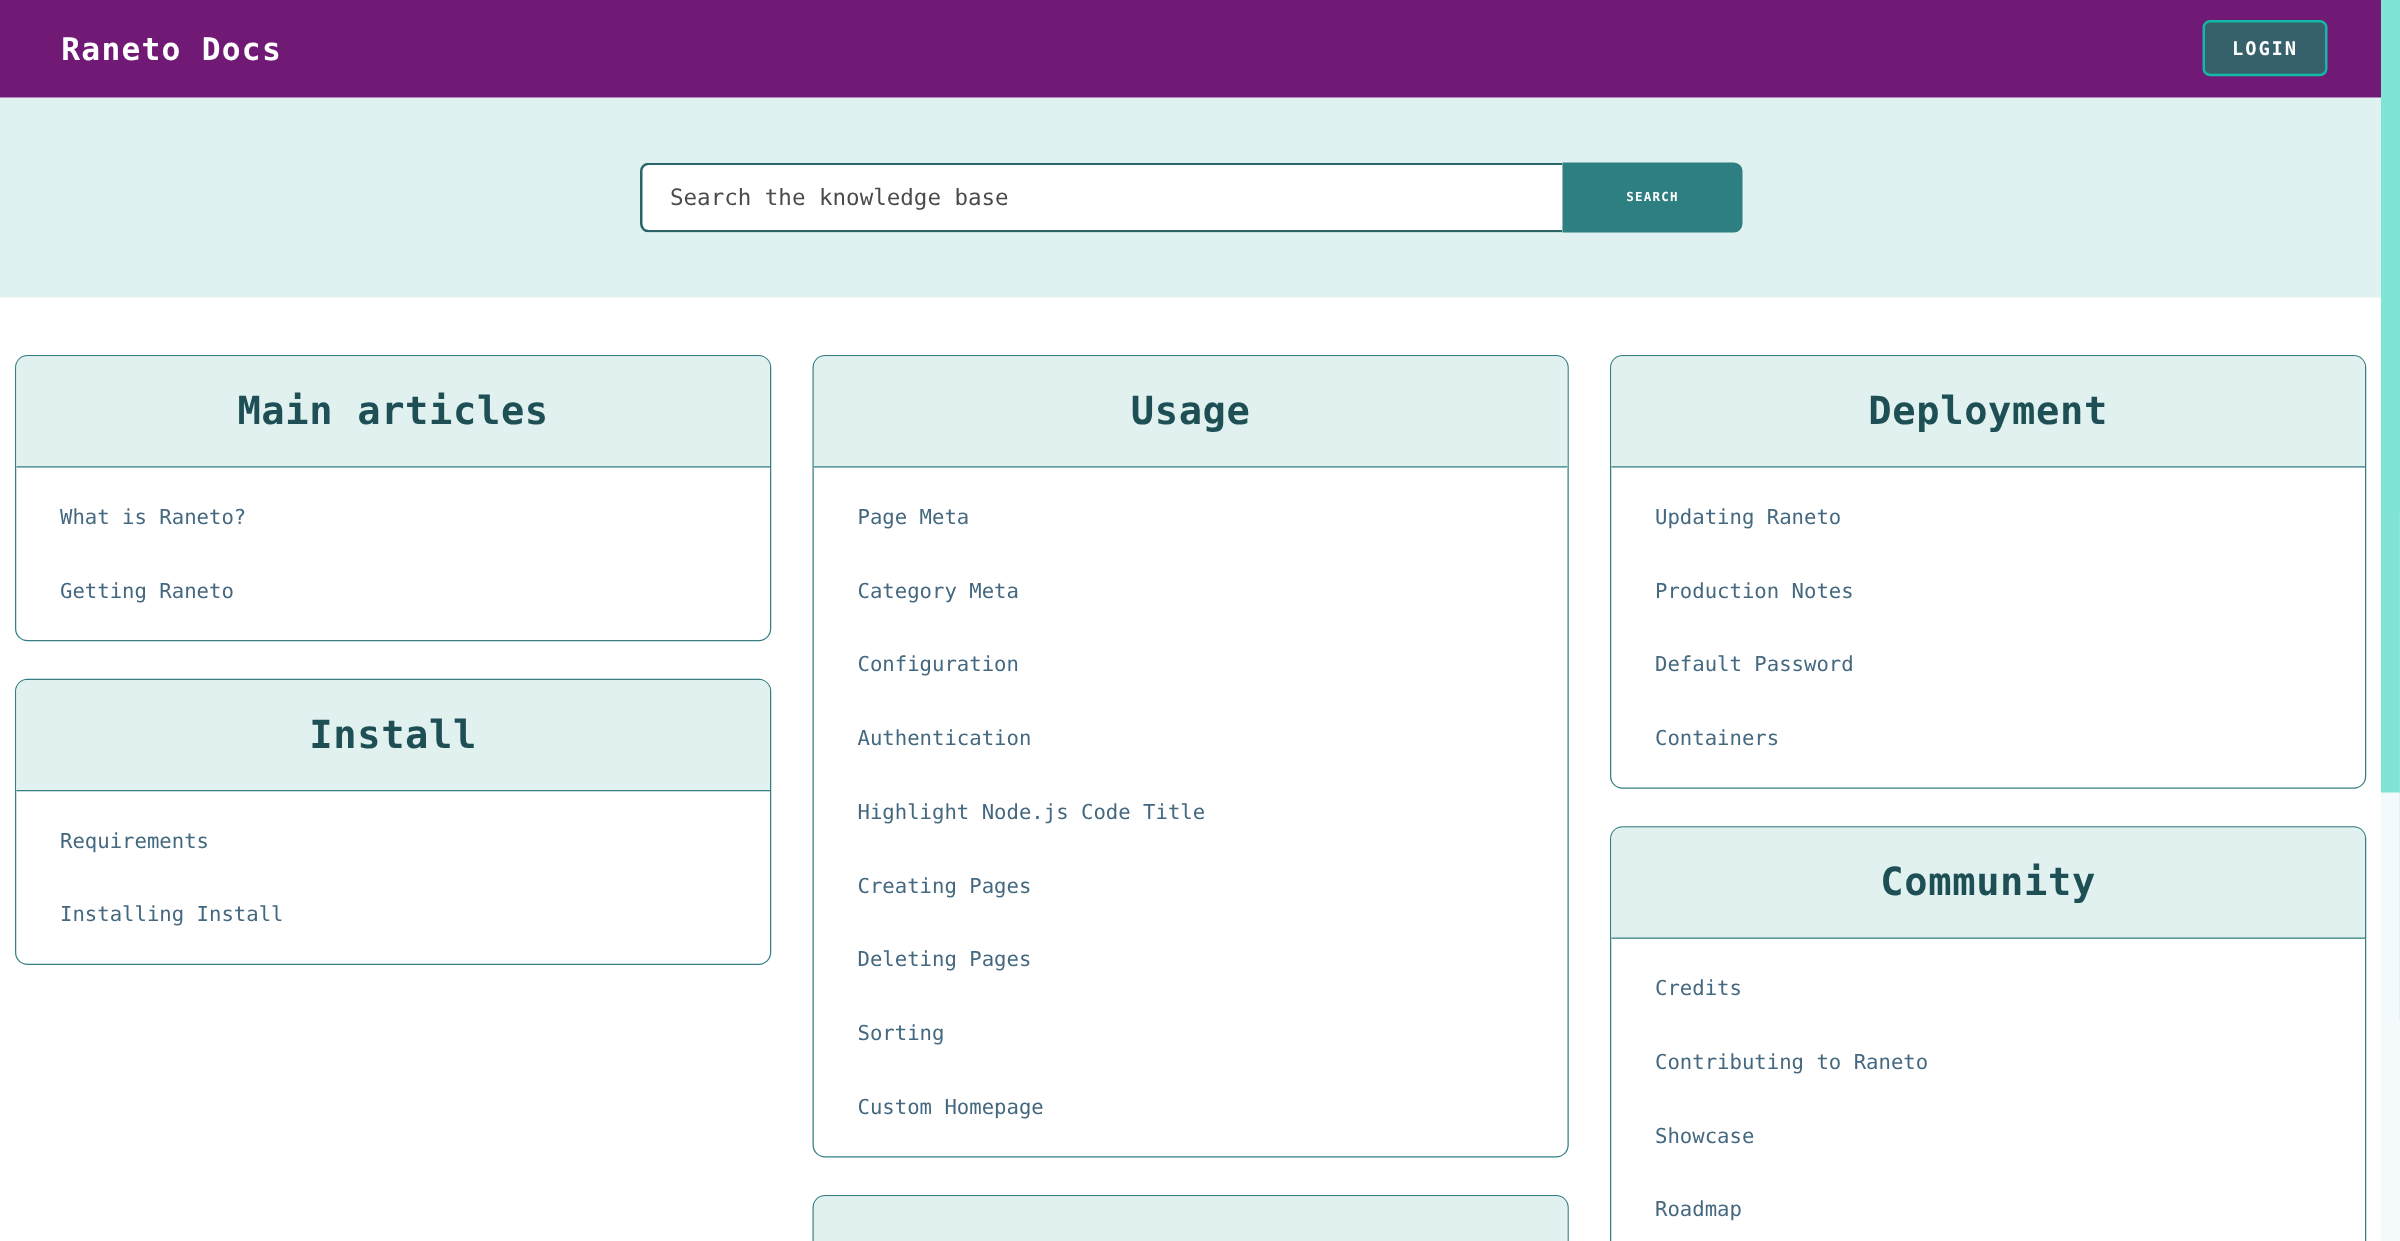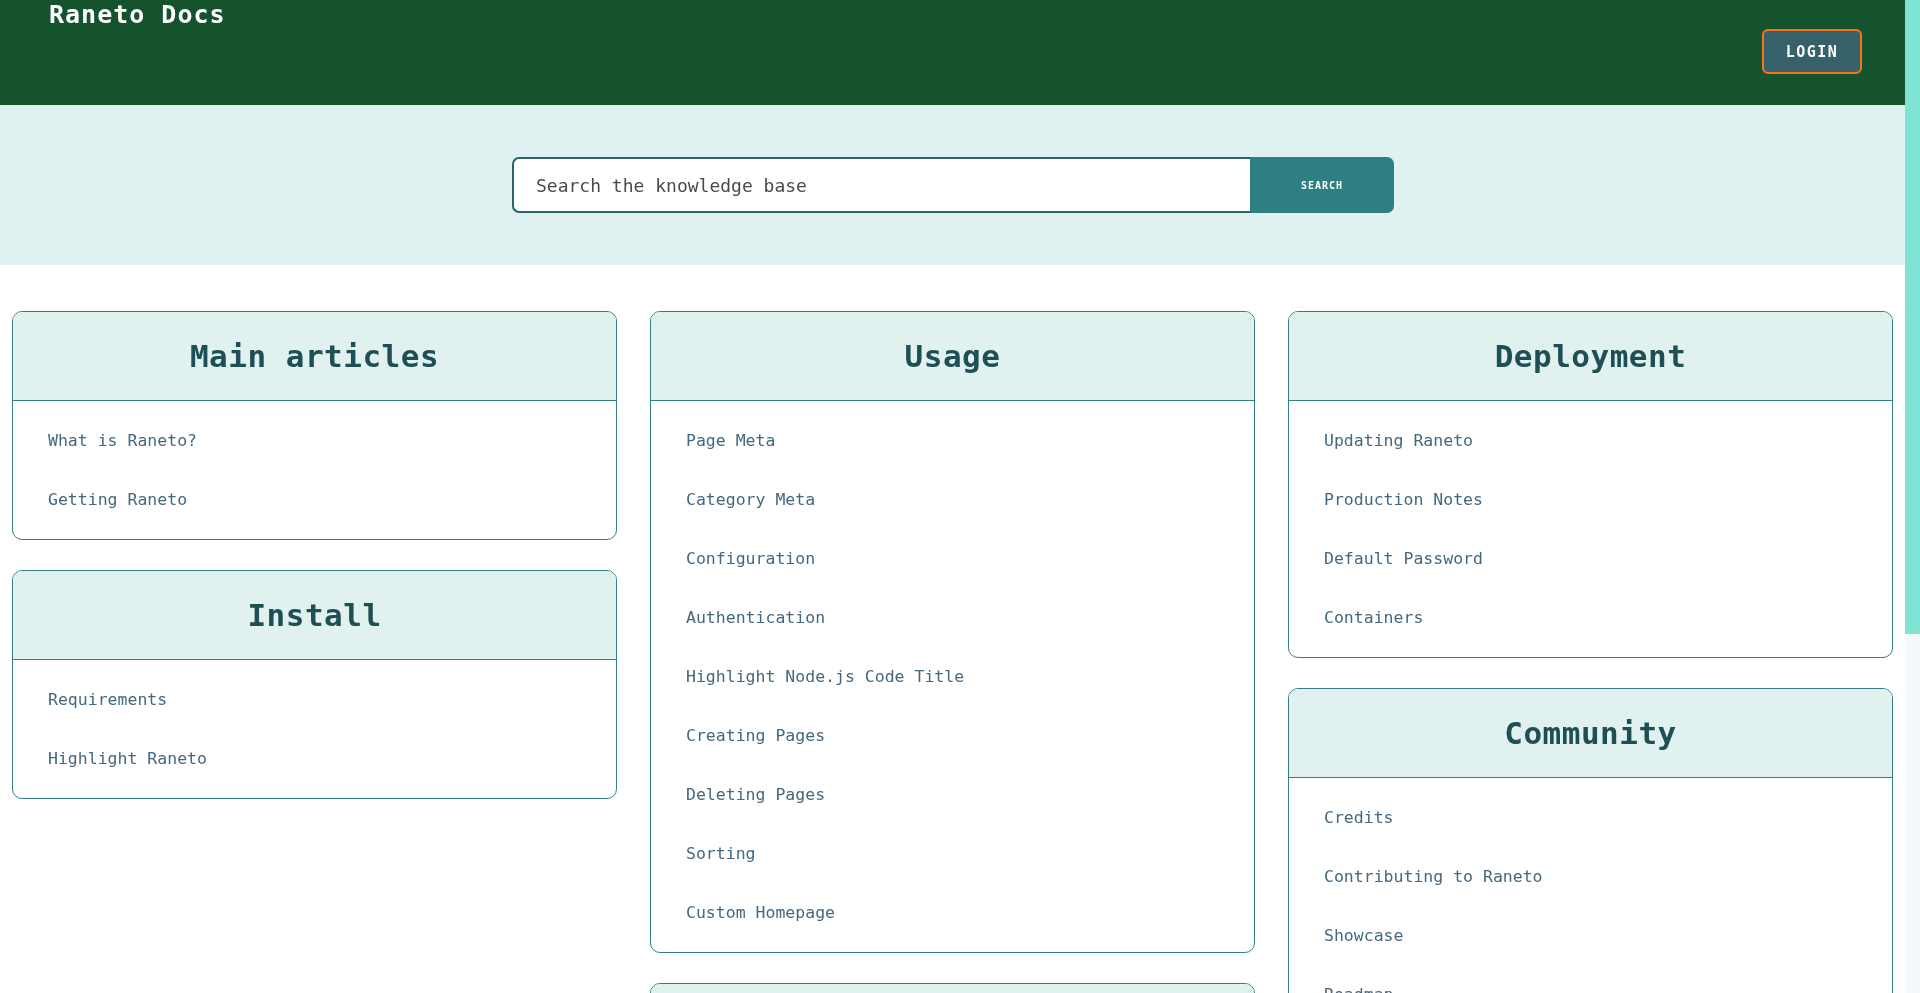--- a/index.html
+++ b/index.html
@@ -1,24 +1,24 @@
 <!DOCTYPE html>
 <html><head>
 <meta charset="utf-8">
 <style>
   * { margin:0; padding:0; box-sizing:border-box; }
   html,body { width:1920px; height:993px; overflow:hidden; background:#ffffff;
               font-family:"DejaVu Sans Mono","Liberation Mono",monospace; }
 
   
-  .topbar { position:relative; height:105px; background:#14532d;
-            display:flex; align-items:flex-start; padding-left:49px; }
+  .topbar { position:relative; height:78px; background:#701a75;
+            display:flex; align-items:center; padding-left:49px; }
   .brand  { color:#ffffff; font-size:25px; font-weight:bold; letter-spacing:1px; }
-  .login-btn { position:absolute; right:58px; top:29px; width:100px; height:45px;
-               background:#36606a; border:2px solid #f97316; border-radius:6px;
+  .login-btn { position:absolute; right:58px; top:16px; width:100px; height:45px;
+               background:#36606a; border:2px solid #14b8a6; border-radius:6px;
                color:#ffffff; font-family:inherit; font-size:15px; font-weight:bold;
                letter-spacing:1.5px; cursor:pointer; }
 
   
   .hero { height:160px; background:#dff1f0; display:flex; align-items:center; justify-content:center; }
   .search-form { display:flex; width:882px; height:56px; margin-right:14px; }
   .search-input { flex:1; height:56px; background:#ffffff; border:2px solid #2a6466;
                   border-right:none; border-radius:7px 0 0 7px; padding:0 22px;
                   font-family:inherit; font-size:18px; color:#333; outline:none; }
   .search-input::placeholder { color:#4a4a4a; }
@@ -76,21 +76,21 @@
 
     <section class="card">
       <div class="card-header">
         <h2 class="card-title">Install</h2>
       </div>
       <ul class="card-list">
         <li>
             <a>Requirements</a>
           </li>
         <li>
-            <a>Highlight Raneto</a>
+            <a>Installing Install</a>
           </li>
       </ul>
     </section>
   </div>
 
   <div class="col">
     <section class="card">
       <div class="card-header">
         <h2 class="card-title">Usage</h2>
       </div>

